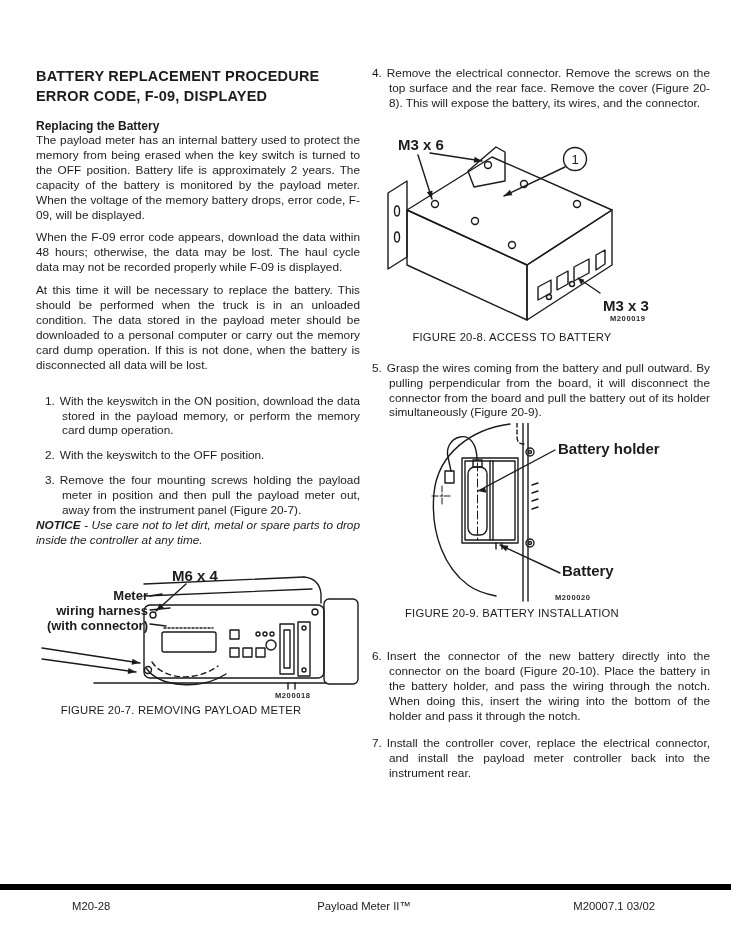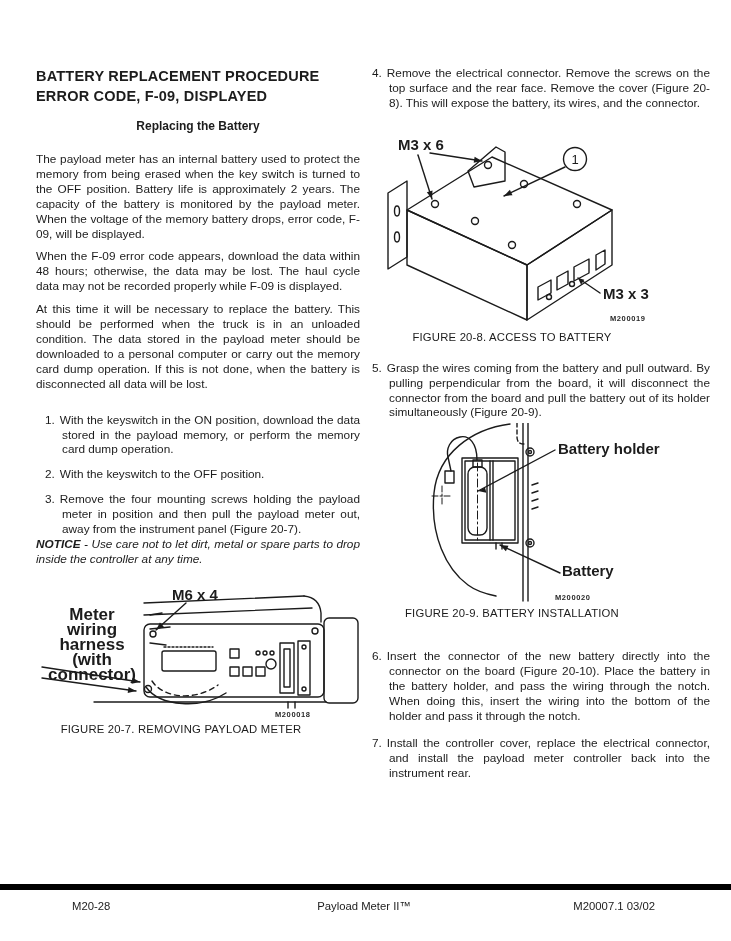--- a/index.html
+++ b/index.html
@@ -2,42 +2,42 @@
 <html><head>
 <meta charset="utf-8">
 <style>
   html,body{margin:0;padding:0;background:#e8e8e8;}
   .page{position:relative;width:731px;height:941px;background:#ffffff;overflow:hidden;
         font-family:"Liberation Sans","DejaVu Sans",sans-serif;color:#1c1c1c;margin:0 auto;}
   .col{position:absolute;top:66px;}
   .col-left{left:36px;width:324px;}
   .col-right{left:372px;width:338px;}
   .doc-title{font-size:14.5px;font-weight:bold;line-height:20px;letter-spacing:.2px;}
-  .subhead{font-size:12px;font-weight:bold;margin-top:13px;text-align:center;}
+  .subhead{font-size:12px;font-weight:bold;margin-top:13px;}
   p.body{font-size:11.8px;line-height:14.9px;text-align:justify;margin:8px 0 0 0;}
-  p.body.first{margin-top:19px;}
+  p.body.first{margin-top:0;}
   .steps{margin-top:21px;}
   .steps.right{margin-top:0;}
   .step{font-size:11.8px;line-height:14.9px;text-align:justify;
         padding-left:17px;text-indent:-17px;margin-top:10px;}
   .steps.left .step{margin-left:9px;}
   .steps.right .step:first-child{margin-top:0;}
   .step-num{margin-right:5px;}
   .notice{font-size:11.8px;line-height:15px;font-style:italic;text-align:justify;}
   .notice-label{font-weight:bold;}
   .figure{position:relative;}
   .figure svg{position:absolute;left:0;top:0;}
   #fig7{height:172px;margin-top:0;}
   #fig8{height:226px;margin-top:14px;}
   #fig9{height:200px;margin-top:3px;}
   .step.after-fig9{margin-top:26px;}
   .step.last{margin-top:12px;}
   .fig-label{position:absolute;font-size:15px;font-weight:bold;line-height:15px;white-space:nowrap;}
-  .harness-label{position:absolute;left:0;top:40px;width:112px;text-align:center;
-                 font-size:17px;font-weight:bold;line-height:15px;}
+  .harness-label{position:absolute;left:0;top:40px;width:112px;text-align:right;
+                 font-size:13px;font-weight:bold;line-height:15px;}
   .fig-ref{position:absolute;font-size:7.5px;font-weight:bold;letter-spacing:.6px;color:#2a2a2a;}
   .fig-caption{position:absolute;text-align:center;font-size:11.3px;letter-spacing:.2px;}
   #fig7 .fig-caption{left:0;width:290px;top:156px;}
   #fig8 .fig-caption{left:0;width:280px;top:206px;}
   #fig9 .fig-caption{left:0;width:280px;top:184px;}
   .footer-bar{position:absolute;left:0;top:884px;width:731px;height:6px;background:#000;}
   .footer-text{position:absolute;top:900px;font-size:11.3px;color:#1c1c1c;padding-left:36px;}
   .footer-left{left:36px;}
   .footer-center{left:0;width:656px;text-align:center;}
   .footer-right{right:76px;}
@@ -146,21 +146,21 @@
           <path d="M46 30 L60 74"></path>
           <polygon class="fillhead" points="60,74 54.8,67.3 60.5,65.5"></polygon>
           <circle cx="203" cy="34" r="11.5"></circle>
           <text x="203" y="39" text-anchor="middle" font-size="13">1</text>
           <path d="M193 42 L132 71"></path>
           <polygon class="fillhead" points="132,71 137.9,64.8 140.5,70.2"></polygon>
           <path d="M228 168 L206 153"></path>
           <polygon class="fillhead" points="206,153 212.3,154.8 209.1,159.8"></polygon>
         </svg>
         <div class="fig-label" style="left:26px;top:12px;">M3 x 6</div>
-        <div class="fig-label" style="left:231px;top:161px;">M3 x 3</div>
+        <div class="fig-label" style="left:231px;top:173px;">M3 x 3</div>
         <div class="fig-ref" style="left:238px;top:189px;">M200019</div>
         <div class="fig-caption">FIGURE 20-8. ACCESS TO BATTERY</div>
       </div>
 
       <div class="step"><span class="step-num">5.</span><span>Grasp the wires coming from the battery and pull outward. By pulling perpendicular from the board, it will disconnect the connector from the board and pull the battery out of its holder simultaneously (Figure 20-9).</span></div>
 
       <div class="figure" id="fig9">
         <svg width="324" height="182" viewBox="0 0 324 182" class="lineart">
           <path d="M138 1 C100 6 66 30 62 70 C58 112 74 146 96 162 C104 168 114 171 124 173"></path>
           <path d="M145 0 L145 14 Q145 21 152 21" stroke-dasharray="4 3"></path>

